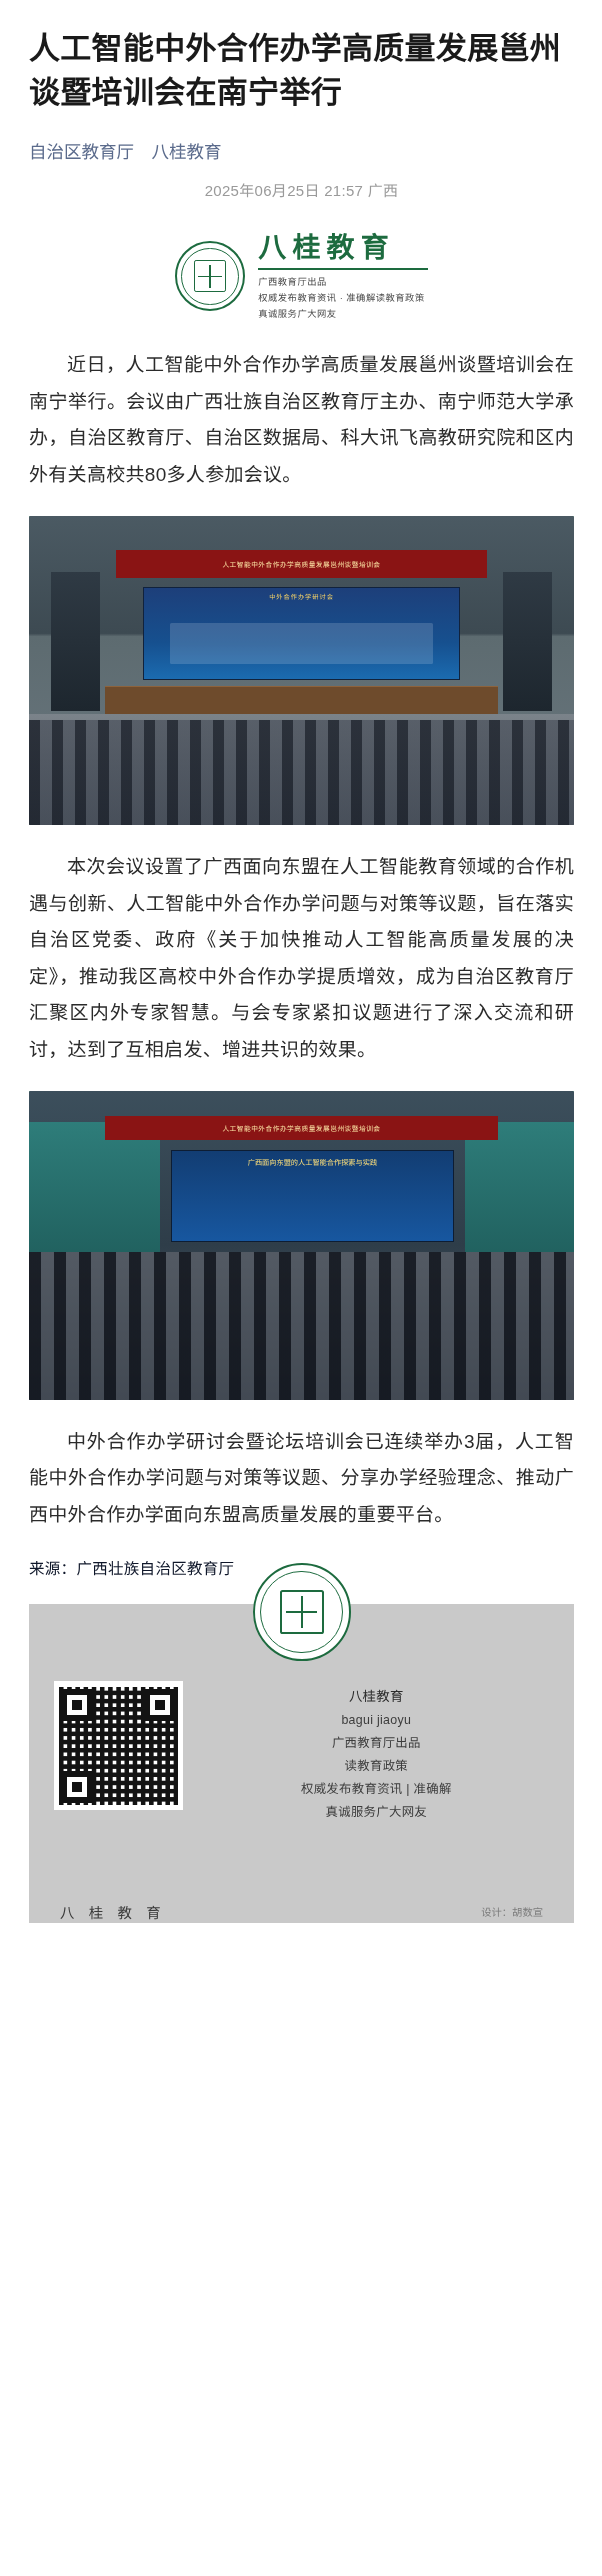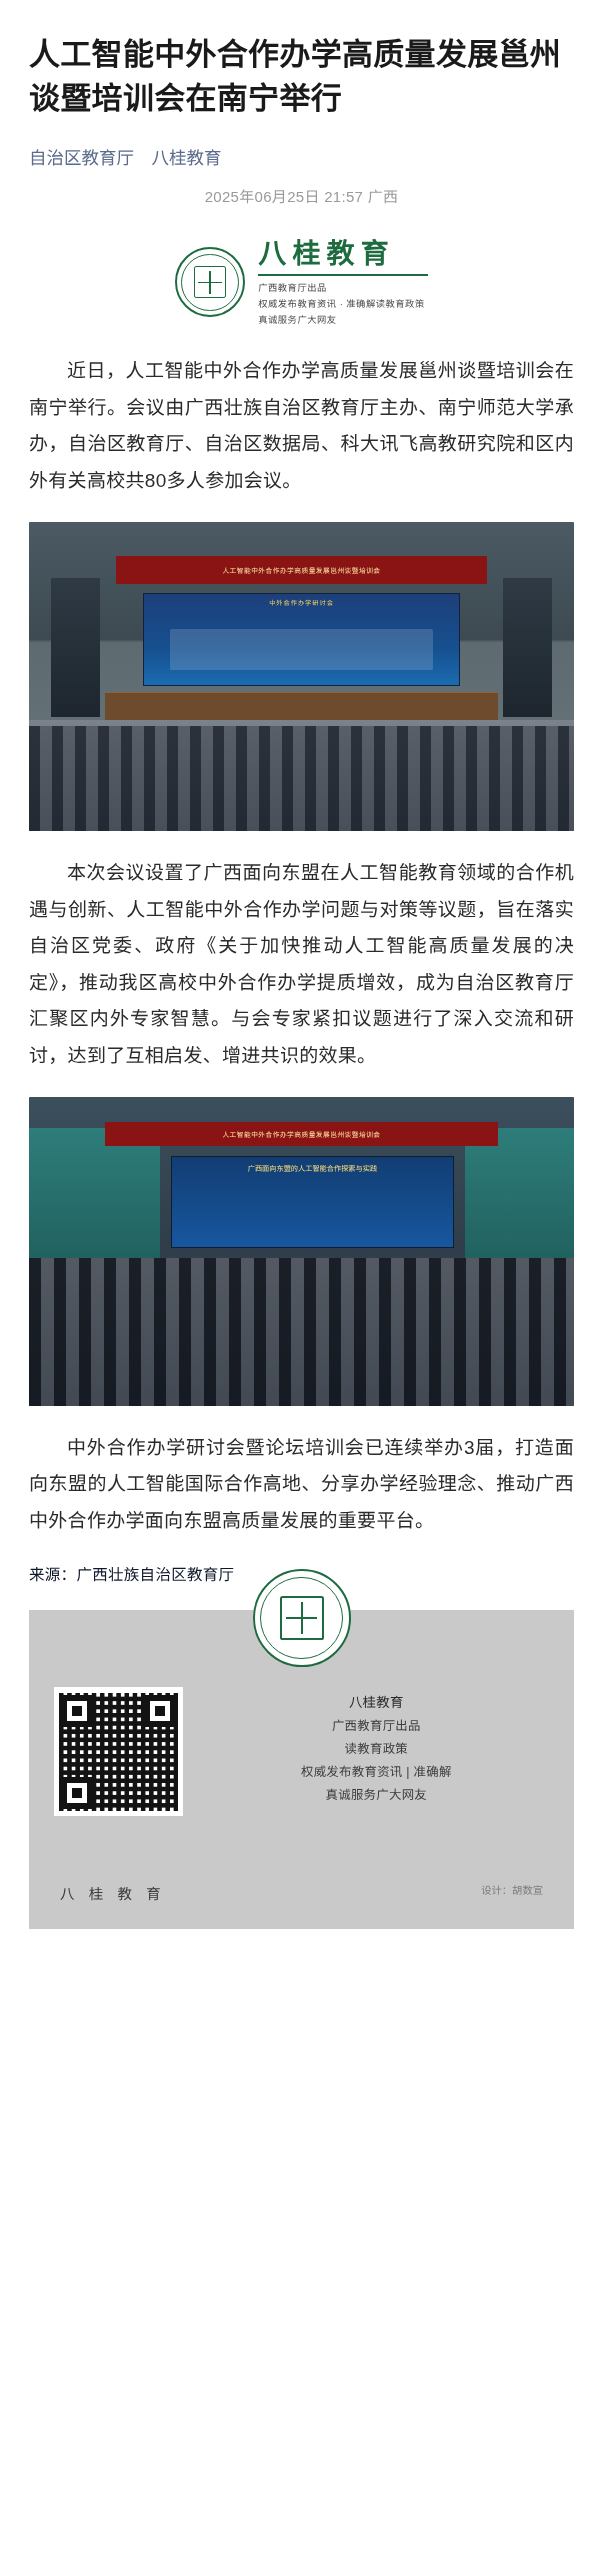--- a/index.html
+++ b/index.html
@@ -16,21 +16,20 @@
   .page {
     width: 603px;
     min-height: 3201px;
     position: relative;
     background: #fff;
     padding: 0;
   }
   
   .article-header {
     padding: 27px 29px 0 29px;
-    margin-top: 6px;
   }
   .article-title {
     font-size: 31px;
     line-height: 1.42;
     font-weight: 700;
     letter-spacing: 0.3px;
     color: #1a1a1a;
     margin: 0 0 23px 0;
   }
   .meta-row {
@@ -318,23 +317,23 @@
     text-align: center;
     color: #3c3c3c;
     font-size: 12.4px;
     line-height: 1.85;
     padding-top: 3.1px;
     letter-spacing: 0.3px;
   }
   .qr-info .name { font-size: 13.4px; color: #2b2b2b; }
   .qr-bottom {
     position: absolute;
-    left: 0; right: 0; bottom: 26px;
+    left: 0; right: 0; bottom: 1px;
     display: flex;
-    align-items: flex-start;
+    align-items: center;
     justify-content: space-between;
     padding: 0 31px;
   }
   .qr-brand {
     font-size: 14.4px;
     color: #3a3a3a;
     letter-spacing: 5.2px;
   }
   .qr-credit {
     font-size: 10.3px;
@@ -394,41 +393,42 @@
       <div class="photo">
         <div class="p2-bg"></div>
         <div class="p2-wallL"></div>
         <div class="p2-wallR"></div>
         <div class="p2-banner">人工智能中外合作办学高质量发展邕州谈暨培训会</div>
         <div class="p2-screen">广西面向东盟的人工智能合作探索与实践</div>
         <div class="p2-crowd"></div>
       </div>
     </div>
 
-    <p class="para">中外合作办学研讨会暨论坛培训会已连续举办3届，打造面向东盟的人工智能国际合作高地、分享办学经验理念、推动广西中外合作办学面向东盟高质量发展的重要平台。</p>
+    <p class="para">中外合作办学研讨会暨论坛培训会已连续举办3届，人工智能中外合作办学问题与对策等议题、分享办学经验理念、推动广西中外合作办学面向东盟高质量发展的重要平台。</p>
 
     <div class="source">来源：广西壮族自治区教育厅</div>
   </div>
 
   <div class="qr-card">
     <div class="qr-seal-wrap">
       <div class="qr-seal">
         <div class="seal-inner2"></div>
       </div>
     </div>
     <div class="qr-body">
       <div class="qr-code">
         <div class="qr-grid">
           <span class="qr-eye tl"></span>
           <span class="qr-eye tr"></span>
           <span class="qr-eye bl"></span>
         </div>
       </div>
       <div class="qr-info">
         <div class="name">八桂教育</div>
+        <div>bagui jiaoyu</div>
         <div>广西教育厅出品</div>
         <div>读教育政策</div>
         <div>权威发布教育资讯 | 准确解</div>
         <div>真诚服务广大网友</div>
       </div>
     </div>
     <div class="qr-bottom">
       <div class="qr-brand">八 桂 教 育</div>
       <div class="qr-credit">设计：胡数宣</div>
     </div>

